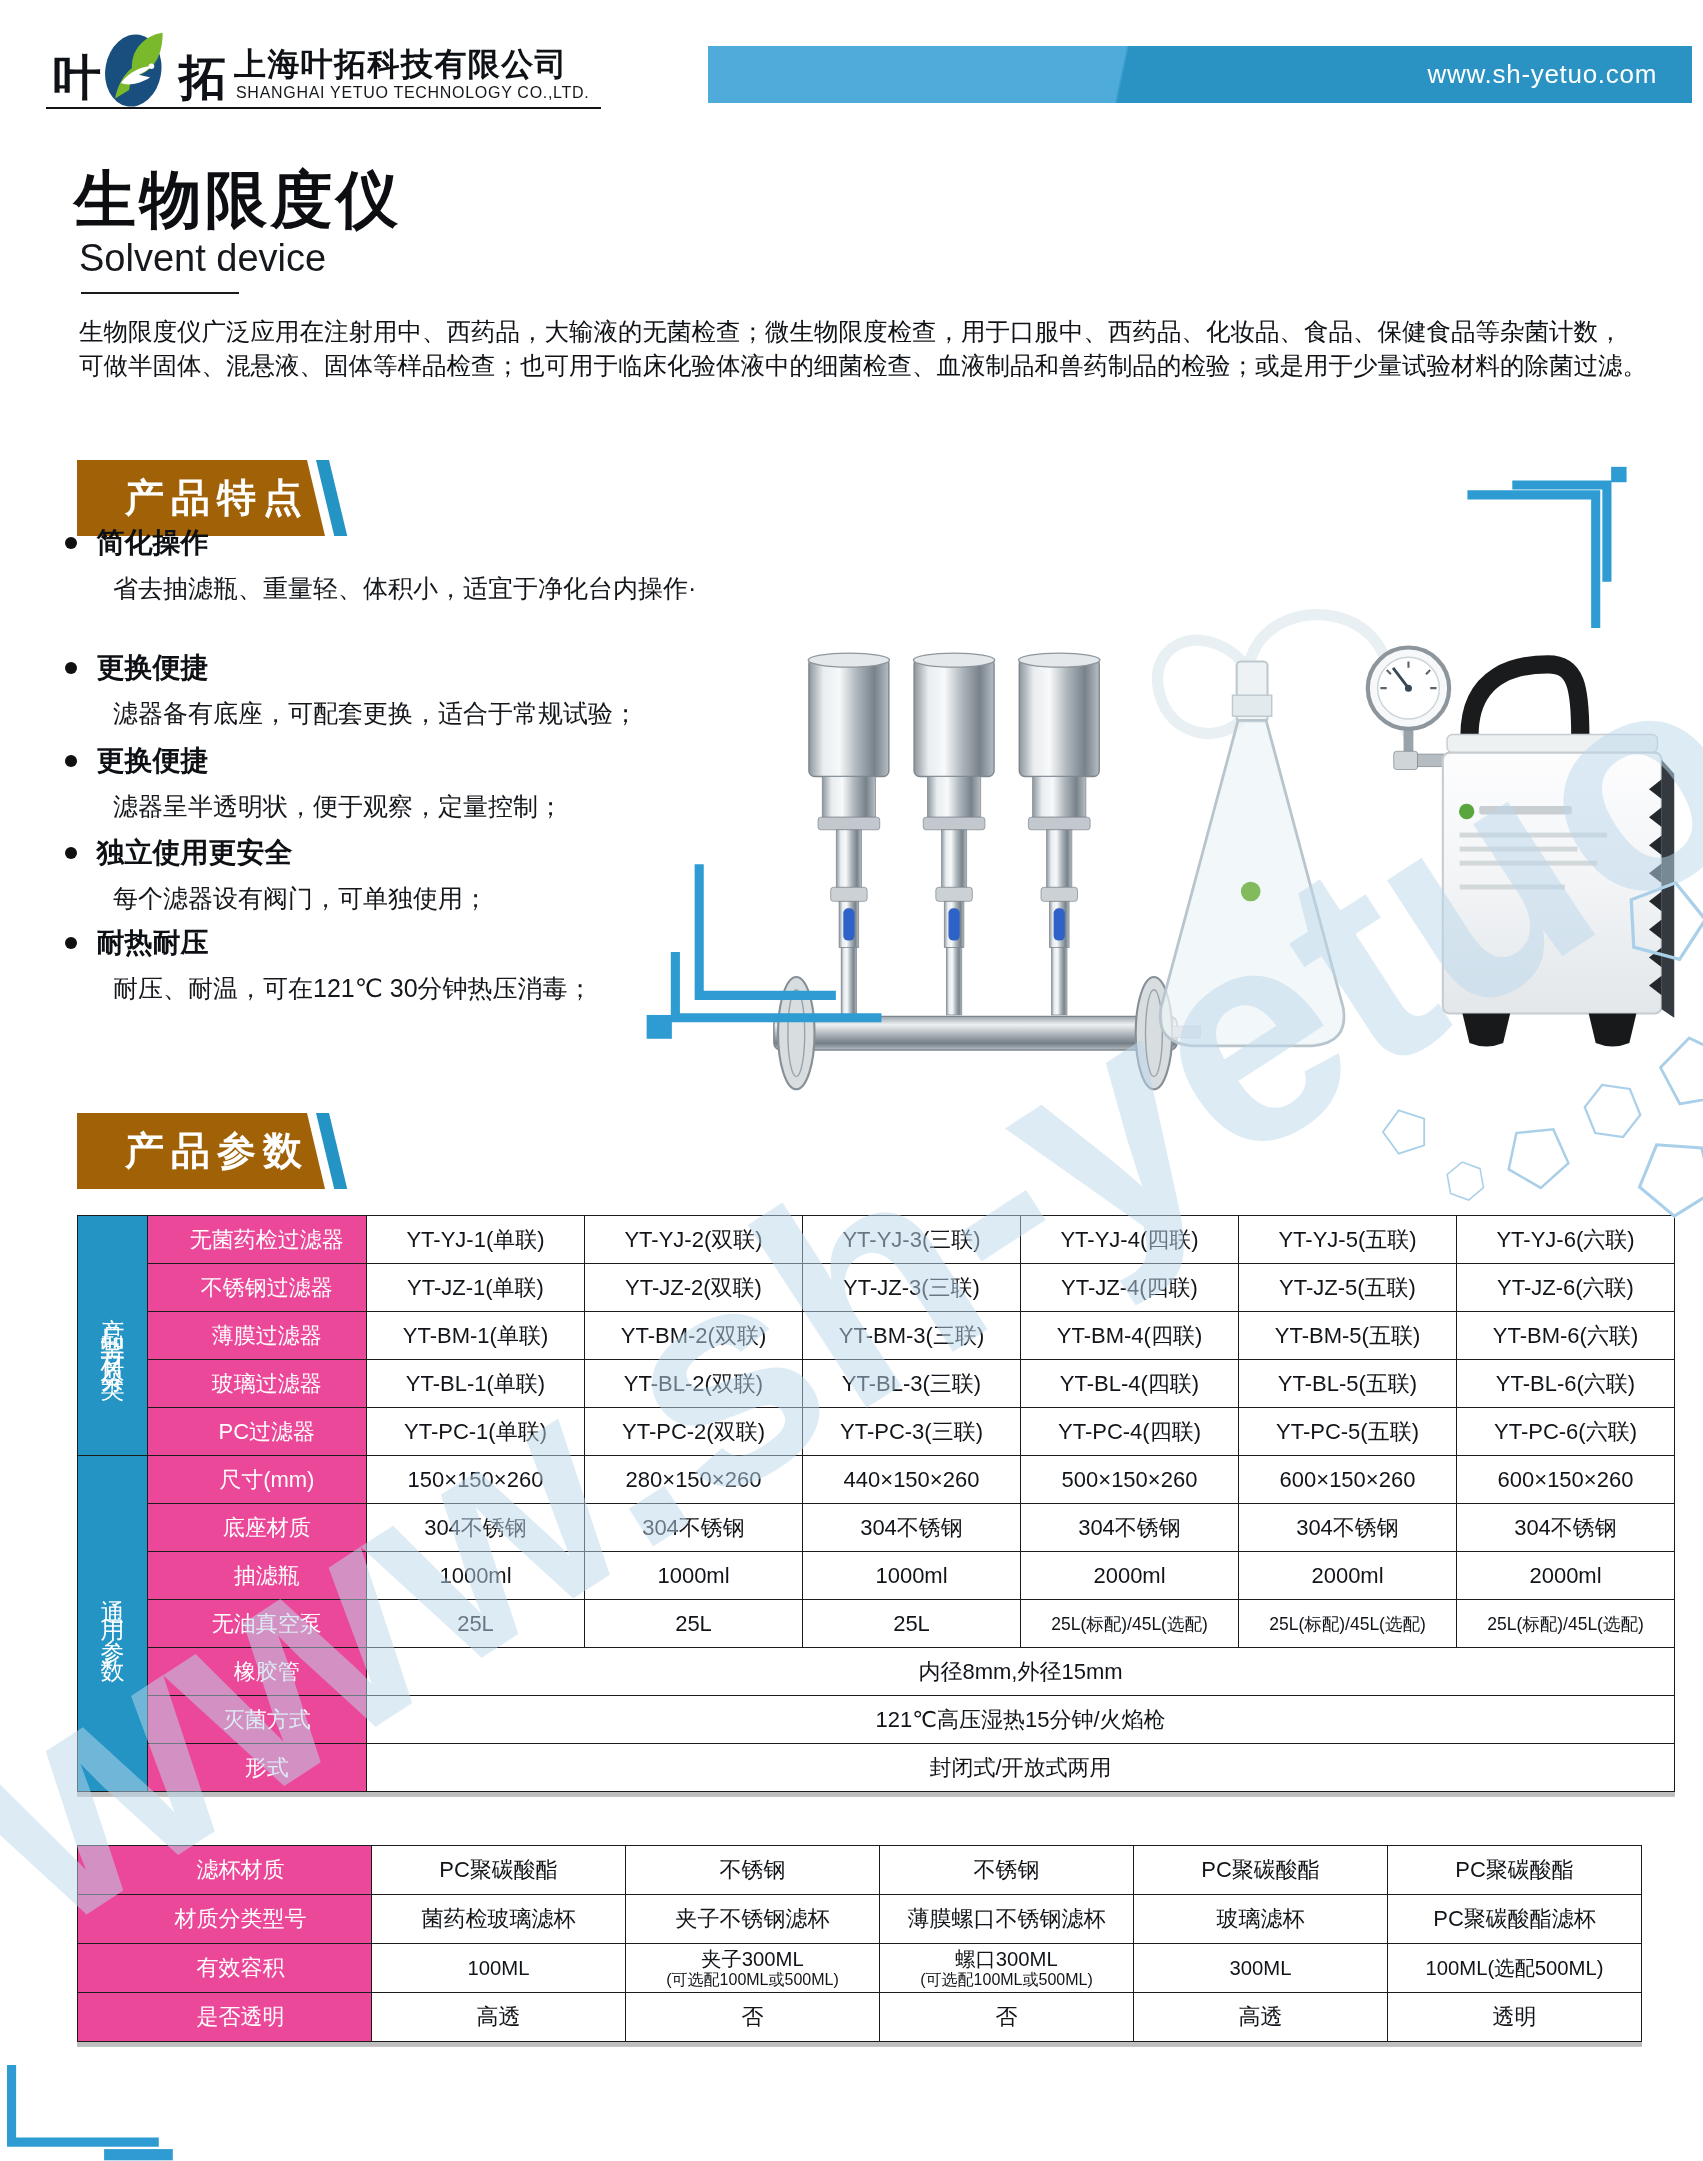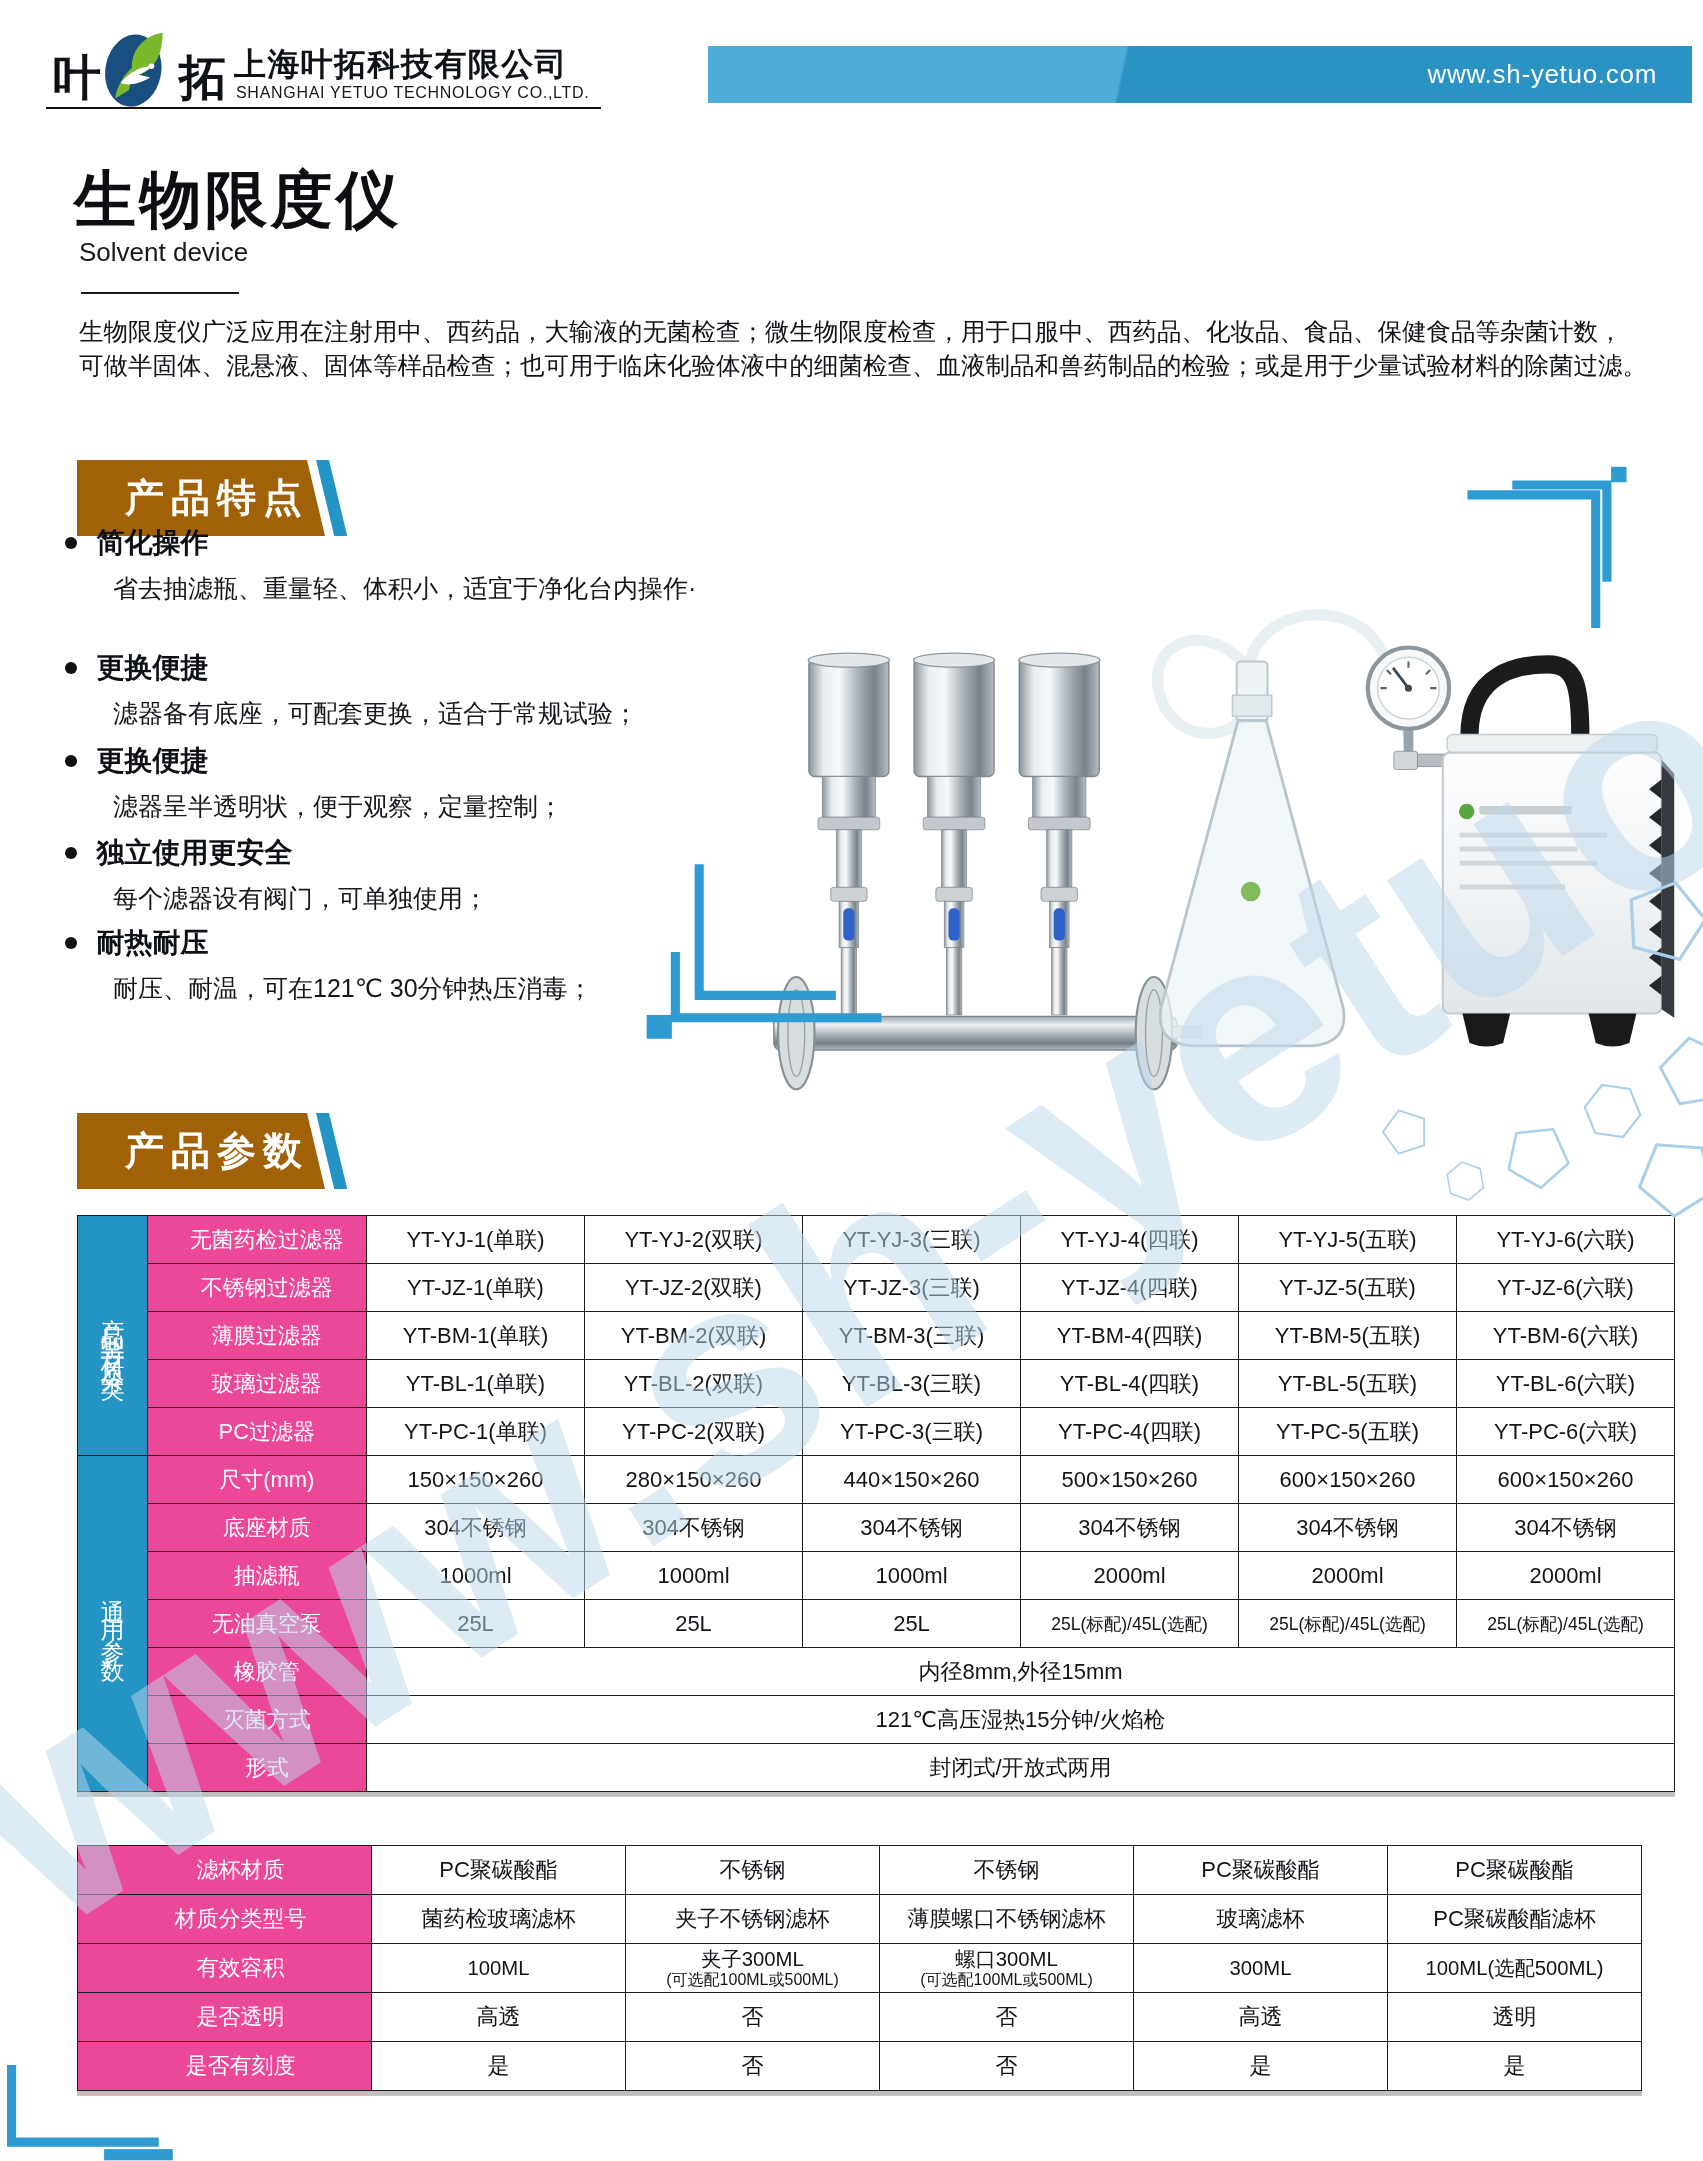--- a/index.html
+++ b/index.html
@@ -15,21 +15,21 @@
   .company-cn { position:absolute; left:234px; top:43px; font-size:32px; font-weight:700; letter-spacing:1.4px; color:#0e1116; }
   .company-en { position:absolute; left:236px; top:84px; font-size:16px; letter-spacing:0.7px; color:#15181d; }
   .hdr-rule { position:absolute; left:46px; top:107px; width:555px; height:2.1px; background:#141414; }
   .hdr-bar { position:absolute; left:708px; top:46px; width:984px; height:57px;
              background:linear-gradient(102deg,#4FABDA 0%,#4FABDA 42%,#2B93C4 42.3%,#2B93C4 100%);
              display:flex; align-items:center; justify-content:flex-end; padding-right:35px; }
   .hdr-bar span { color:#fff; font-size:26px; letter-spacing:0.7px; }
 
   
   .page-title { position:absolute; left:74px; top:158px; font-size:62px; font-weight:700; letter-spacing:3.5px; color:#0c0e11; }
-  .page-sub   { position:absolute; left:79px; top:237px; font-size:26px; color:#15181c; }
+  .page-sub   { position:absolute; left:79px; top:237px; font-size:38px; color:#15181c; }
   .title-line { position:absolute; left:81px; top:292px; width:158px; height:2.1px; background:#1a1a1a; }
 
   .intro { position:absolute; left:79px; top:317px; font-size:24.5px; line-height:34px; color:#0f1216; white-space:nowrap;font-family:Liberation Mono, monospace; }
 
   
   .banner { position:absolute; left:77px; width:248px; height:76px; background:#a16207;
             clip-path:polygon(0 0,230px 0,248px 100%,0 100%);
             color:#fff; font-size:39px; font-weight:700; letter-spacing:7px;
             display:flex; align-items:center; padding-left:48px; }
   .banner-stripe { position:absolute; left:316px; width:13.3px; height:76px; background:#2494C5;
@@ -389,28 +389,20 @@
             </td>
       </tr>
       <tr>
         <td class="bl">是否透明</td>
         <td>高透</td>
         <td>否</td>
         <td>否</td>
         <td>高透</td>
         <td>透明</td>
       </tr>
-      <tr>
-        <td class="bl">是否有刻度</td>
-        <td>是</td>
-        <td>否</td>
-        <td>否</td>
-        <td>是</td>
-        <td>是</td>
-      </tr>
     </tbody>
       </table>
   </div>
 
   <svg id="deco" width="1704" height="2161" viewBox="0 0 2430 3083">
     <defs>
       <polygon id="pent" points="0,-50 47.6,-15.5 29.4,40.5 -29.4,40.5 -47.6,-15.5"></polygon>
       <polygon id="hex" points="50,0 25,43.3 -25,43.3 -50,0 -25,-43.3 25,-43.3"></polygon>
     </defs>
 

